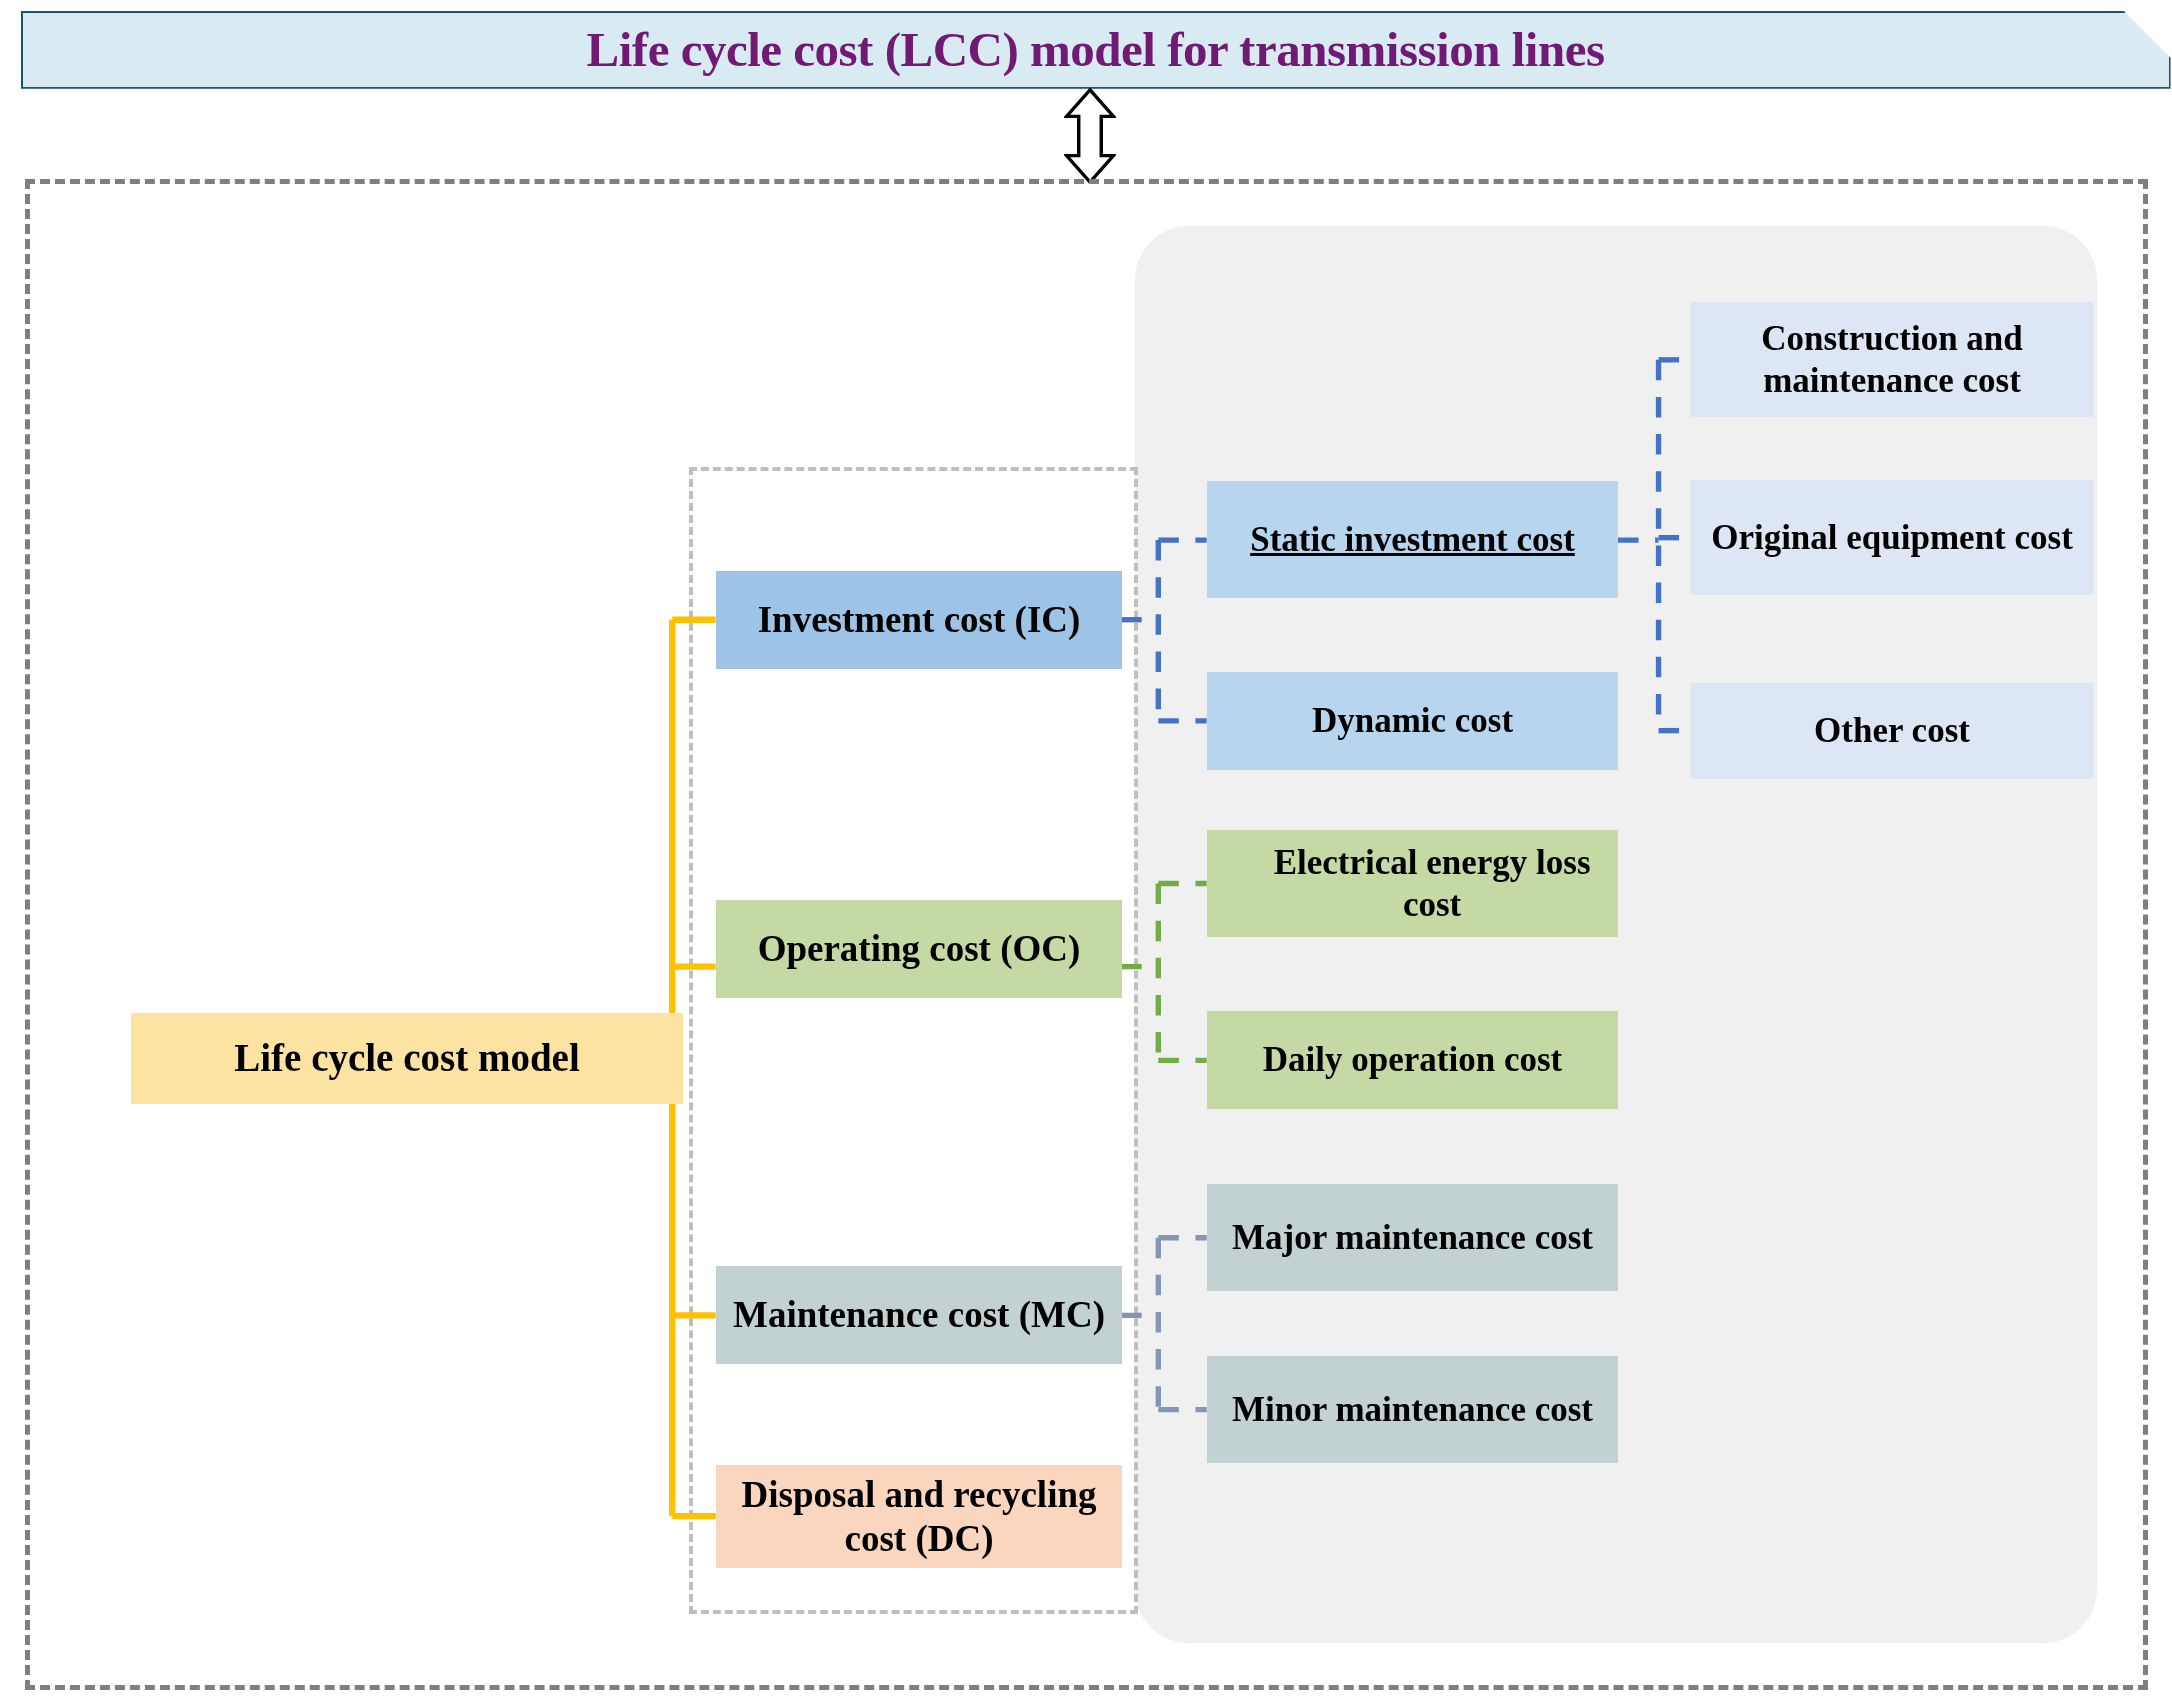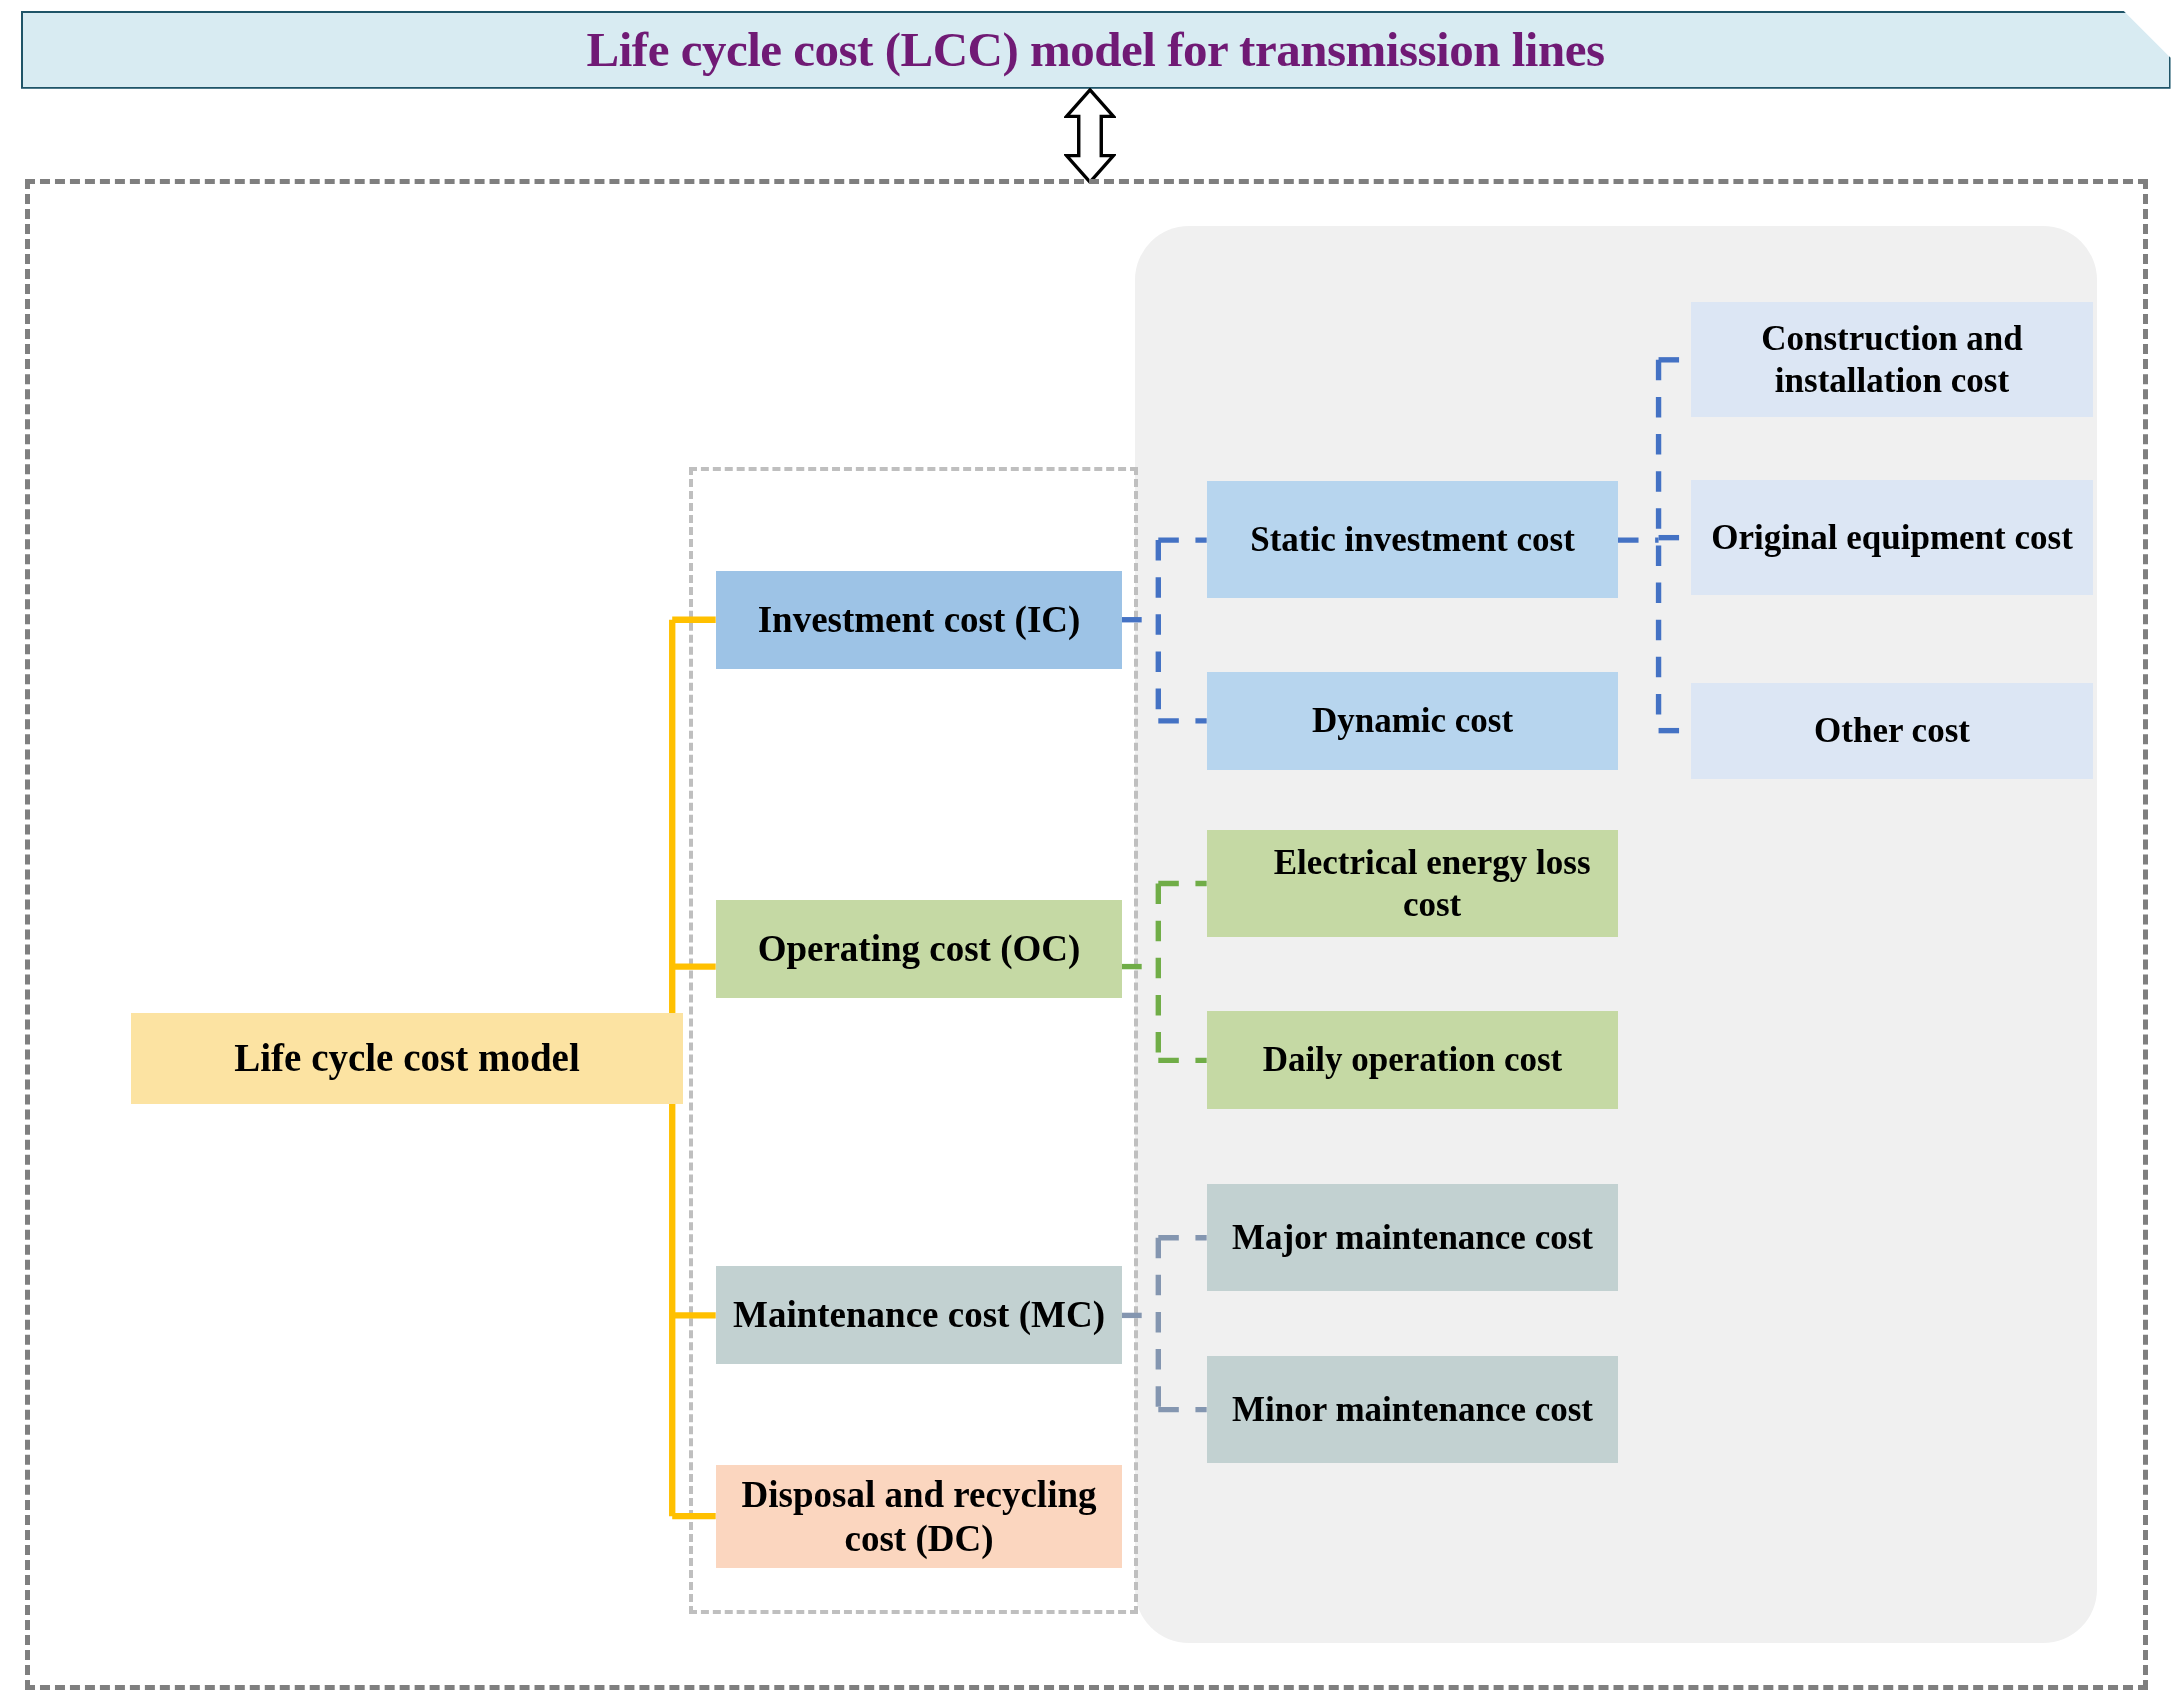--- a/index.html
+++ b/index.html
@@ -133,20 +133,21 @@
     background: #FBD6BF;
     font-size: 37px;
   }
 
   
   #node-static {
     left: 1207px; top: 481px;
     width: 411px; height: 117px;
     background: #B7D5EE;
     font-size: 35px;
+    text-decoration: underline;
   }
   #node-dynamic {
     left: 1207px; top: 672px;
     width: 411px; height: 98px;
     background: #B7D5EE;
     font-size: 35px;
   }
   #node-eloss {
     left: 1207px; top: 830px;
     width: 411px; height: 107px;
@@ -290,21 +291,21 @@
     <span class="node-label">Daily operation cost</span>
   </div>
   <div class="node" id="node-major">
     <span class="node-label">Major maintenance cost</span>
   </div>
   <div class="node" id="node-minor">
     <span class="node-label">Minor maintenance cost</span>
   </div>
 
   <div class="node" id="node-construction">
-    <span class="node-label">Construction and installation cost</span>
+    <span class="node-label">Construction and maintenance cost</span>
   </div>
   <div class="node" id="node-original">
     <span class="node-label">Original equipment cost</span>
   </div>
   <div class="node" id="node-other">
     <span class="node-label">Other cost</span>
   </div>
 
 </div>
 

